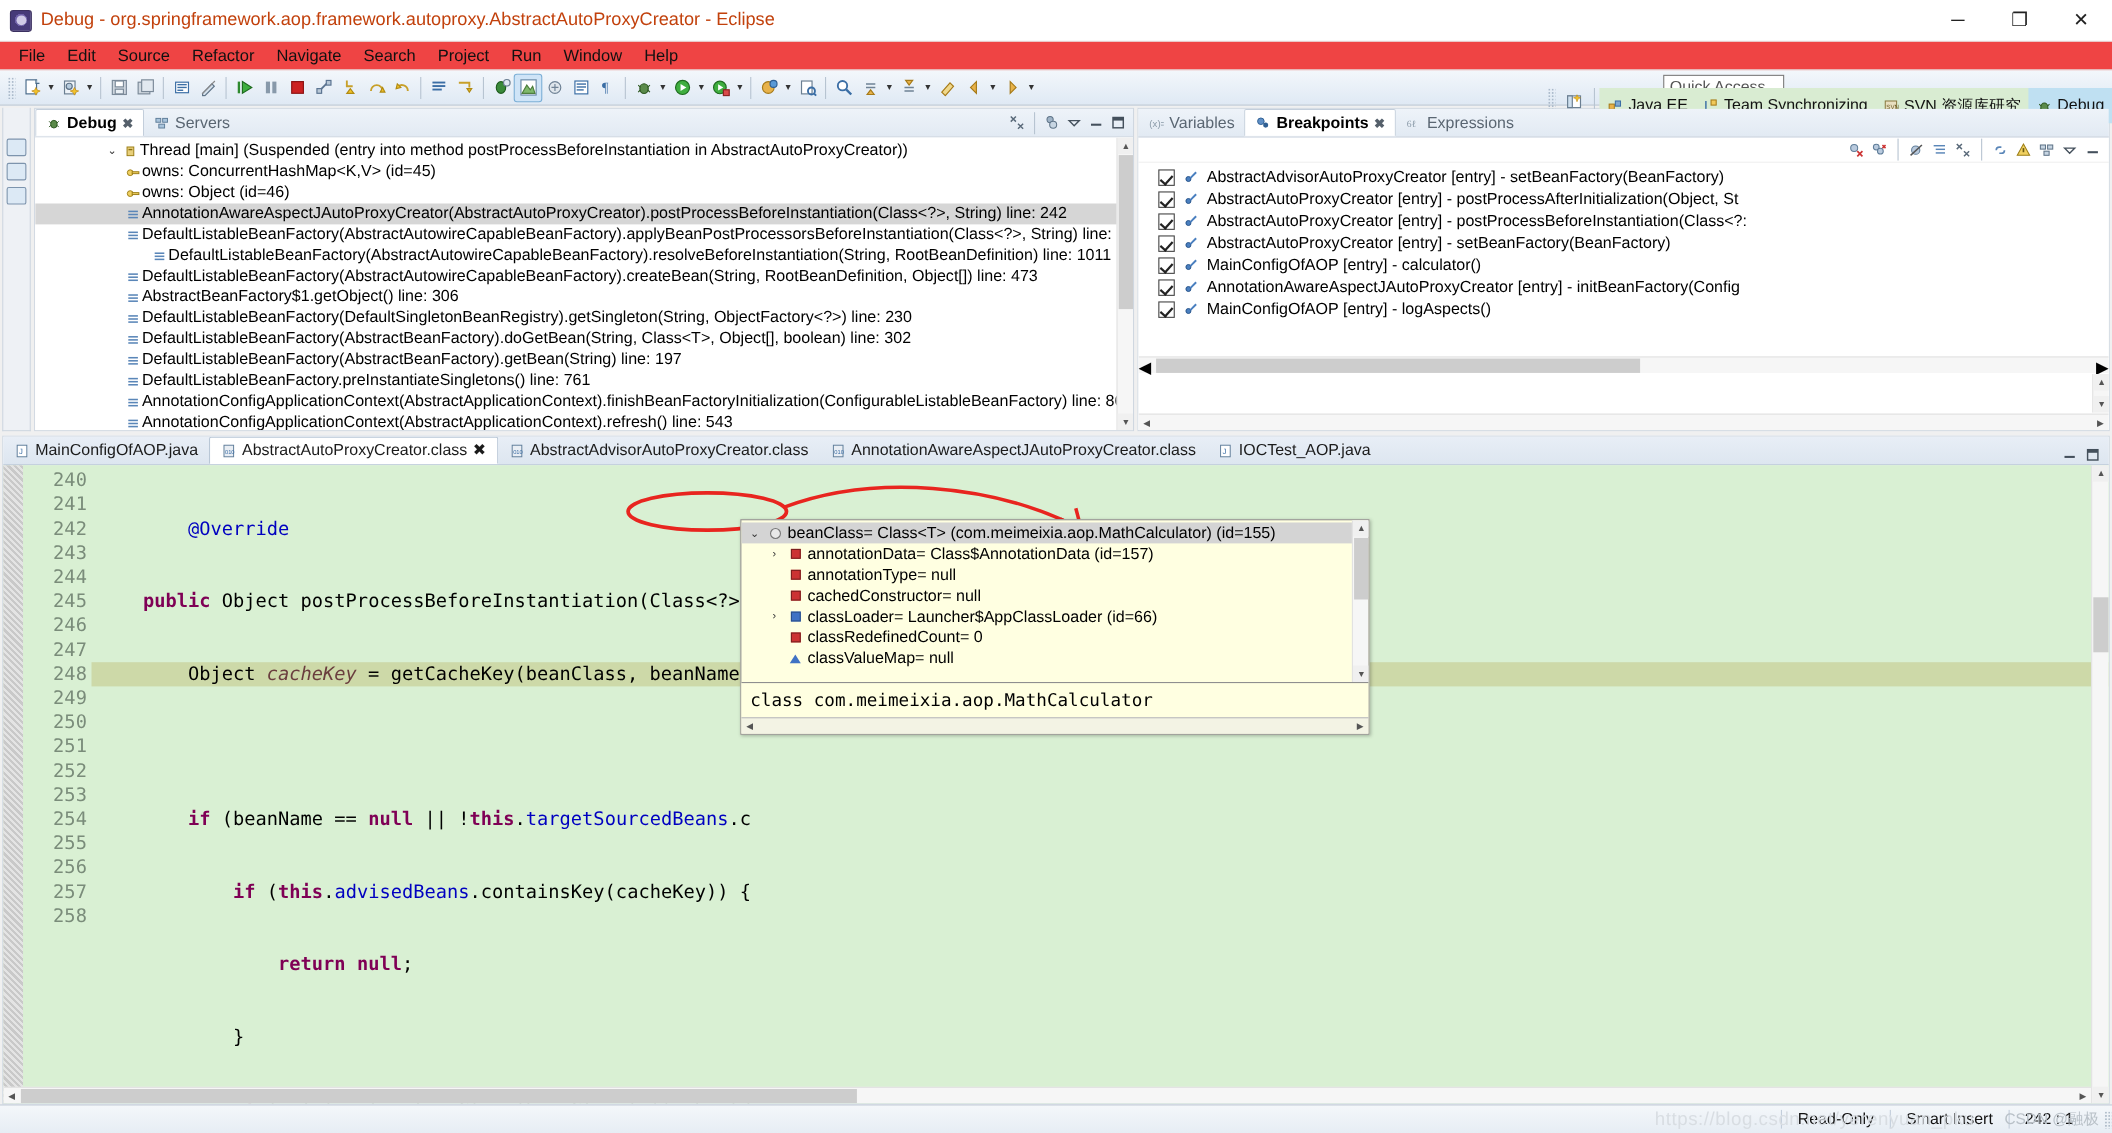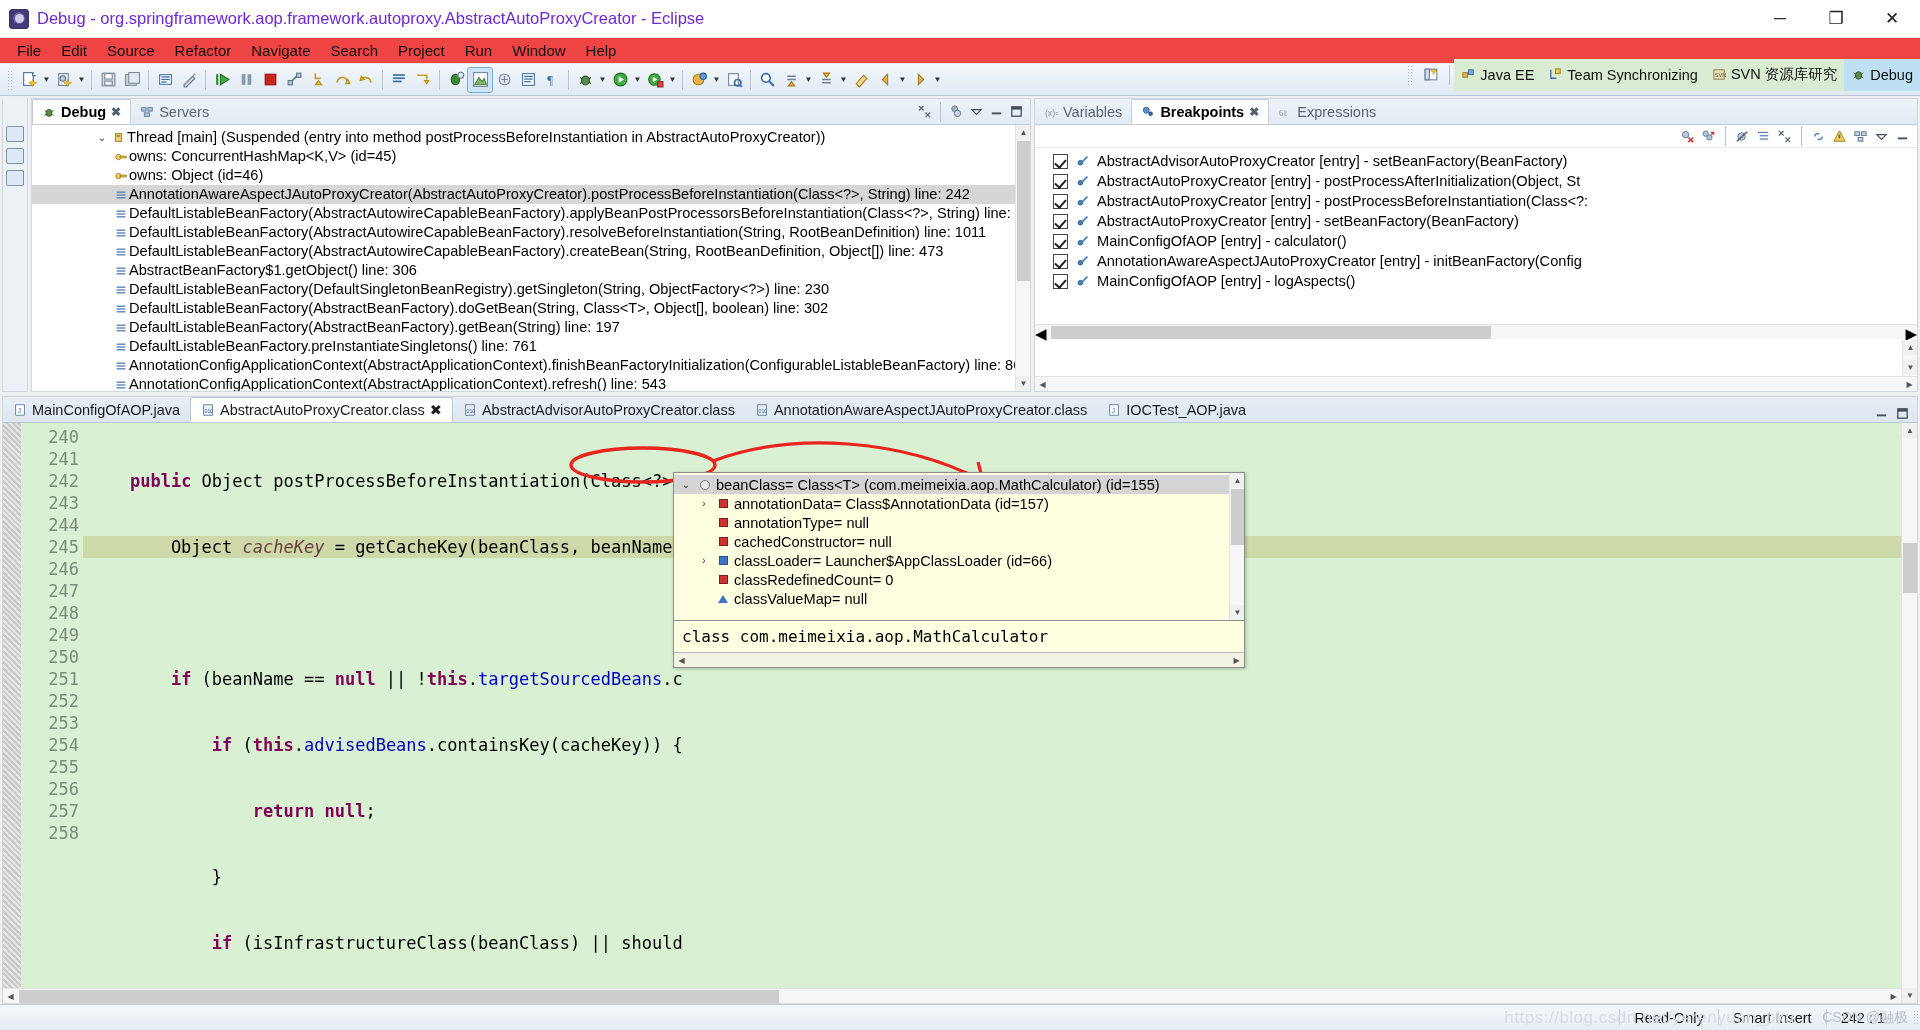--- a/index.html
+++ b/index.html
@@ -17,21 +17,21 @@
     height:38px; background:#ffffff; display:flex; align-items:center;
     border-bottom:1px solid #e4e4e4;
   }
   .app-icon{
     width:20px;height:20px;margin:0 8px 0 9px;border-radius:3px;
     background:radial-gradient(circle at 50% 45%, #6d5fa6 0 42%, #463a78 43% 100%);
     border:1px solid #3b3060; position:relative;flex:none;
   }
   .app-icon:after{content:"";position:absolute;left:5px;top:4px;width:9px;height:9px;border-radius:50%;
     background:#cfcae6;}
-  .title-text{font-size:16.5px;color:#6d28d9;white-space:nowrap;}
+  .title-text{font-size:16.5px;color:#c2410c;white-space:nowrap;}
   .win-btns{margin-left:auto;display:flex;height:100%;}
   .win-btn{width:56px;height:100%;display:flex;align-items:center;justify-content:center;color:#222;font-size:17px;}
 
   
   .menubar{height:26px;background:#ef4444;display:flex;align-items:center;padding-left:8px;gap:2px;
     border-bottom:1px solid #e6e6e6;}
   .menu-item{padding:2px 9px;font-size:15px;color:#111;white-space:nowrap;}
 
   
   .toolbar{height:32px;background:linear-gradient(#f3f7fb,#dfe9f4);border-bottom:1px solid #b9c7d6;
@@ -41,21 +41,21 @@
      background-size:3px 3px;opacity:.85;flex:none;}
   .tb-btn{width:24px;height:24px;display:flex;align-items:center;justify-content:center;flex:none;border-radius:2px;}
   .tb-btn.active{background:#cfe4f7;outline:1px solid #7aaed6;}
   .tb-arrow{width:11px;height:24px;display:flex;align-items:center;justify-content:center;flex:none;color:#333;font-size:8px;}
   .tb-sep{width:1px;height:20px;background:#b7c4d1;margin:0 4px;flex:none;}
 
   .quick-access{
     position:absolute;right:298px;top:4px;width:110px;height:23px;background:#fff;border:1px solid #7a7a7a;
     font-size:14.5px;color:#555;display:flex;align-items:center;padding-left:5px;
   }
-  .persp-bar{position:absolute;right:0;top:0;height:21px;display:flex;align-items:center;gap:0;}
+  .persp-bar{position:absolute;right:0;top:16px;height:21px;display:flex;gap:0;}
   .persp-open{width:28px;height:24px;display:flex;align-items:center;justify-content:center;}
   .persp-list{display:flex;align-items:center;height:32px;background:#d9ecd2;}
   .persp{display:flex;align-items:center;gap:4px;padding:0 7px;height:32px;font-size:14.5px;color:#111;white-space:nowrap;}
   .persp.sel{background:#bfe0f2;}
 
   
   .workbench{height:calc(1030px - 38px - 26px - 32px - 26px);display:flex;flex-direction:column;background:#f0f0f0;}
   .top-row{display:flex;height:296px;padding:2px 2px 0 2px;gap:3px;}
 
   
@@ -535,21 +535,21 @@
           <div class="trow" style="padding-left:80px;">
             <span class="ico">
                 <svg width="14" height="14" viewBox="0 0 16 16">
                   <rect x="3" y="4" width="10" height="1.6" fill="#5a86b8"></rect>
                   <rect x="3" y="7.2" width="10" height="1.6" fill="#5a86b8"></rect>
                   <rect x="3" y="10.4" width="10" height="1.6" fill="#5a86b8"></rect>
                 </svg>
               </span>
             <span class="tlabel">DefaultListableBeanFactory(AbstractAutowireCapableBeanFactory).applyBeanPostProcessorsBeforeInstantiation(Class&lt;?&gt;, String) line: 1037</span>
           </div>
-          <div class="trow" style="padding-left:80px;">
+          <div class="trow" style="padding-left:104px;">
             <span class="ico">
                 <svg width="14" height="14" viewBox="0 0 16 16">
                   <rect x="3" y="4" width="10" height="1.6" fill="#5a86b8"></rect>
                   <rect x="3" y="7.2" width="10" height="1.6" fill="#5a86b8"></rect>
                   <rect x="3" y="10.4" width="10" height="1.6" fill="#5a86b8"></rect>
                 </svg>
               </span>
             <span class="tlabel">DefaultListableBeanFactory(AbstractAutowireCapableBeanFactory).resolveBeforeInstantiation(String, RootBeanDefinition) line: 1011</span>
           </div>
           <div class="trow" style="padding-left:80px;">
@@ -894,20 +894,21 @@
         <div>252</div>
         <div>253</div>
         <div>254</div>
         <div>255</div>
         <div>256</div>
         <div>257</div>
         <div>258</div>
       </div>
 
       <div class="code">
+        <div class="ln"><span class="cm">        </span><span class="fld">@Override</span></div>
         <div class="ln"><span>    </span><span class="kw">public</span><span> Object postProcessBeforeInstantiation(Class&lt;?&gt; </span><span class="par">beanClass</span><span>, String </span><span class="par">beanName</span><span>) </span><span class="kw">throws</span><span> BeansException {</span></div>
         <div class="ln cur"><span>        Object </span><span class="par">cacheKey</span><span> = getCacheKey(beanClass, beanName);</span></div>
         <div class="ln"></div>
         <div class="ln"><span>        </span><span class="kw">if</span><span> (beanName == </span><span class="kw">null</span><span> || !</span><span class="kw">this</span><span>.</span><span class="fld">targetSourcedBeans</span><span>.c</span></div>
         <div class="ln"><span>            </span><span class="kw">if</span><span> (</span><span class="kw">this</span><span>.</span><span class="fld">advisedBeans</span><span>.containsKey(cacheKey)) {</span></div>
         <div class="ln"><span>                </span><span class="kw">return</span><span> </span><span class="kw">null</span><span>;</span></div>
         <div class="ln"><span>            }</span></div>
         <div class="ln"><span>            </span><span class="kw">if</span><span> (isInfrastructureClass(beanClass) || should</span></div>
         
         

